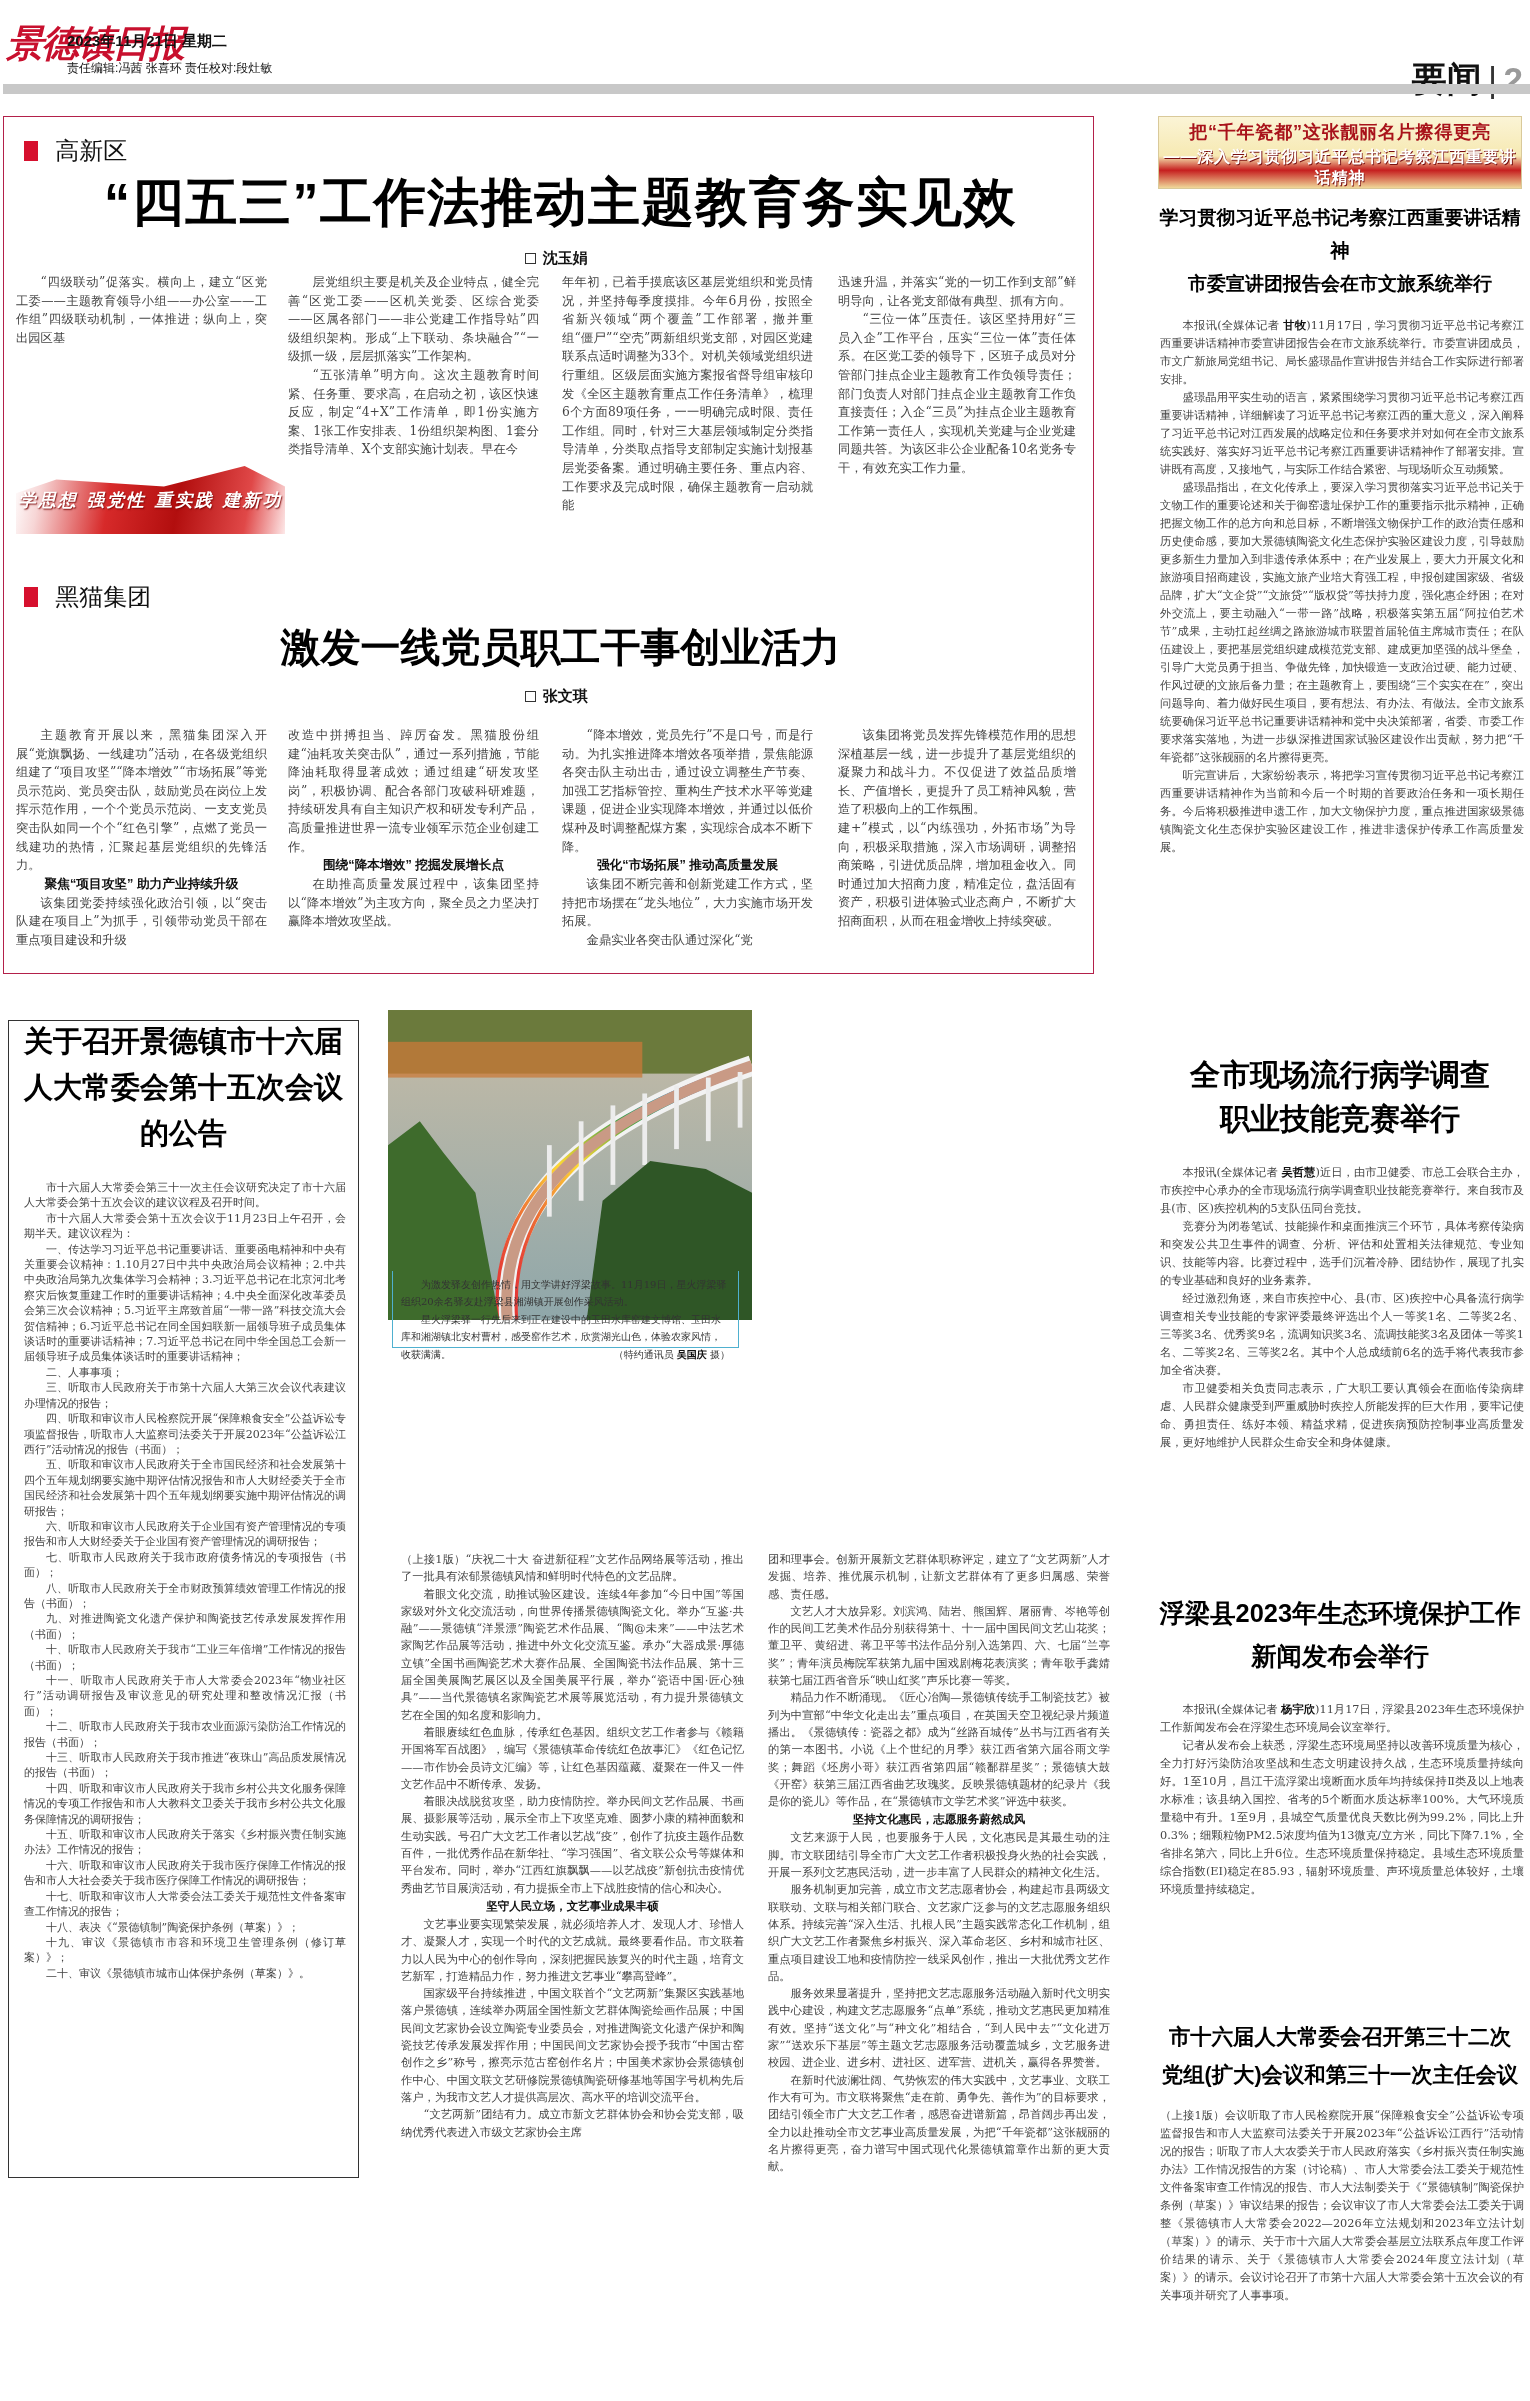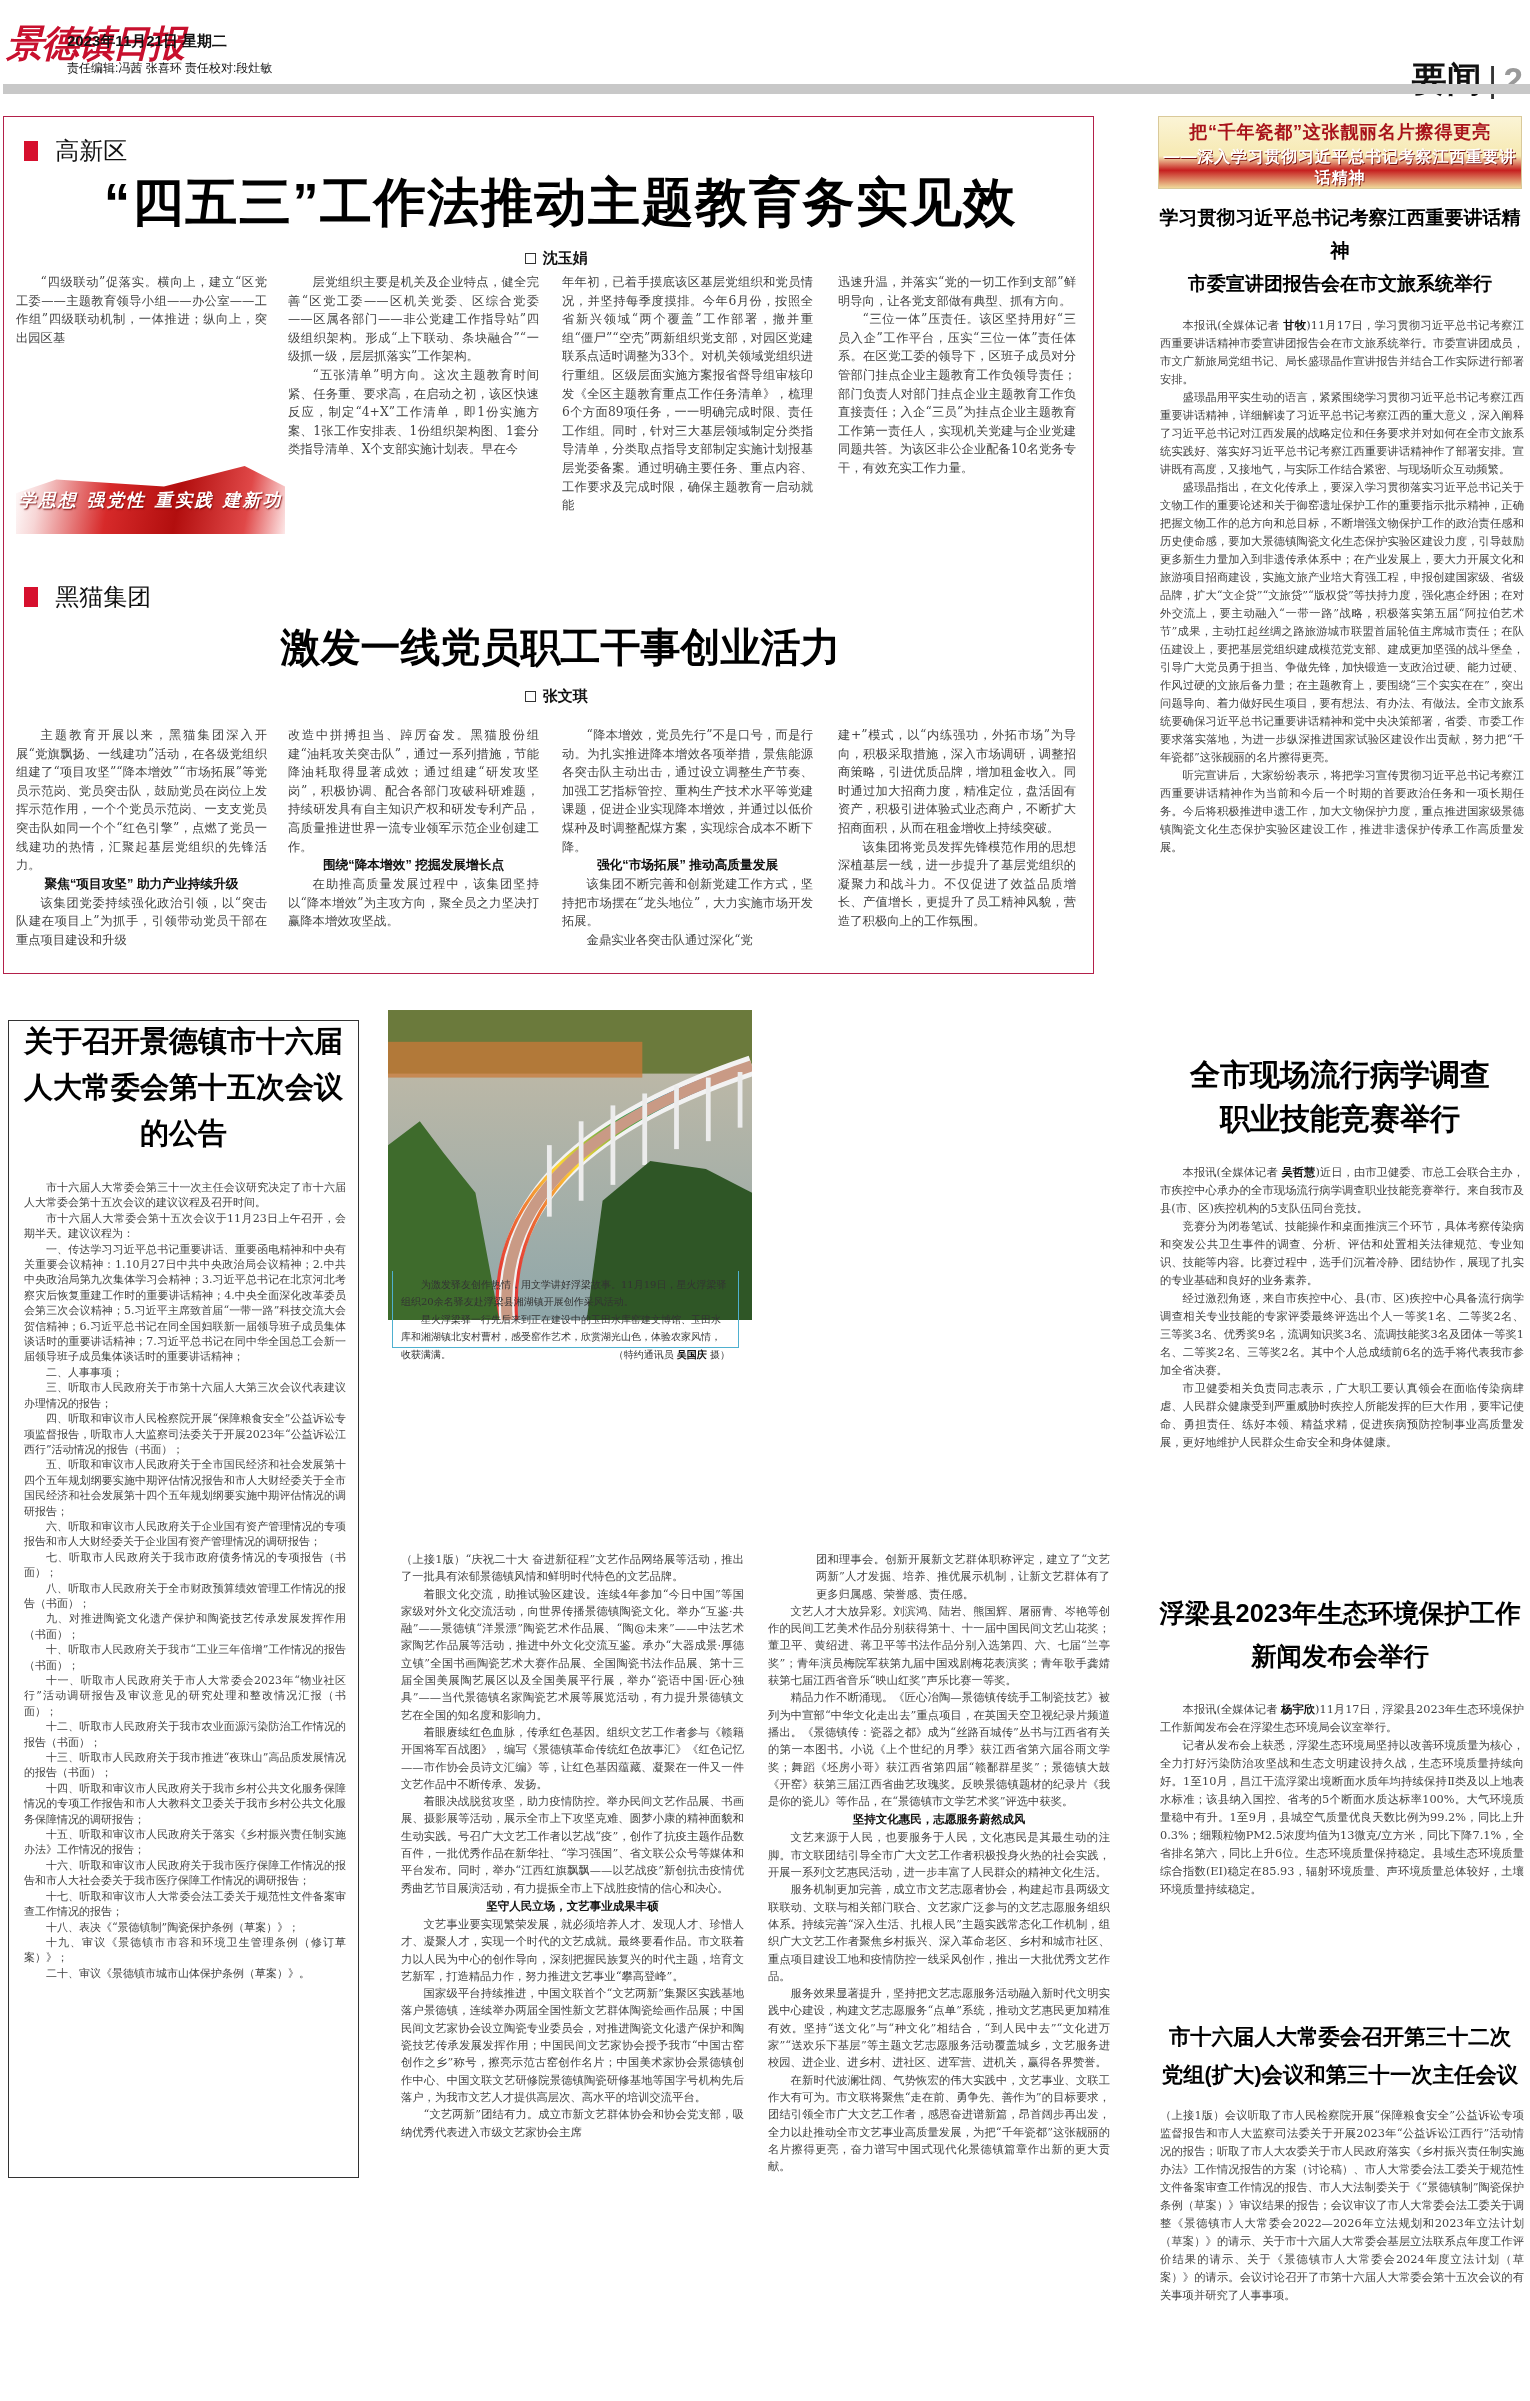--- a/index.html
+++ b/index.html
@@ -102,22 +102,22 @@
   <h4>围绕“降本增效” 挖掘发展增长点</h4>
   <p>在助推高质量发展过程中，该集团坚持以“降本增效”为主攻方向，聚全员之力坚决打赢降本增效攻坚战。</p>
 </div>
 <div class="abs col-text" style="left:562px; top:726px; width:251px;">
   <p>“降本增效，党员先行”不是口号，而是行动。为扎实推进降本增效各项举措，景焦能源各突击队主动出击，通过设立调整生产节奏、加强工艺指标管控、重构生产技术水平等党建课题，促进企业实现降本增效，并通过以低价煤种及时调整配煤方案，实现综合成本不断下降。</p>
   <h4>强化“市场拓展” 推动高质量发展</h4>
   <p>该集团不断完善和创新党建工作方式，坚持把市场摆在“龙头地位”，大力实施市场开发拓展。</p>
   <p>金鼎实业各突击队通过深化“党</p>
 </div>
 <div class="abs col-text" style="left:838px; top:726px; width:238px;">
+  <p>该集团将党员发挥先锋模范作用的思想深植基层一线，进一步提升了基层党组织的凝聚力和战斗力。不仅促进了效益品质增长、产值增长，更提升了员工精神风貌，营造了积极向上的工作氛围。</p>
   <p style="text-indent:0;">建+”模式，以“内练强功，外拓市场”为导向，积极采取措施，深入市场调研，调整招商策略，引进优质品牌，增加租金收入。同时通过加大招商力度，精准定位，盘活固有资产，积极引进体验式业态商户，不断扩大招商面积，从而在租金增收上持续突破。</p>
-  <p>该集团将党员发挥先锋模范作用的思想深植基层一线，进一步提升了基层党组织的凝聚力和战斗力。不仅促进了效益品质增长、产值增长，更提升了员工精神风貌，营造了积极向上的工作氛围。</p>
 </div>
 
 <div class="abs right-banner">
   <div class="t1">把“千年瓷都”这张靓丽名片擦得更亮</div>
   <div class="t2">——深入学习贯彻习近平总书记考察江西重要讲话精神</div>
 </div>
 
 <div class="abs news-title" style="left:1158px; top:201px; width:364px; font-size:19px; line-height:33px;">
   <div>学习贯彻习近平总书记考察江西重要讲话精神</div>
   <div>市委宣讲团报告会在市文旅系统举行</div>
@@ -232,21 +232,21 @@
   <p style="text-indent:0;">（上接1版）“庆祝二十大 奋进新征程”文艺作品网络展等活动，推出了一批具有浓郁景德镇风情和鲜明时代特色的文艺品牌。</p>
   <p>着眼文化交流，助推试验区建设。连续4年参加“今日中国”等国家级对外文化交流活动，向世界传播景德镇陶瓷文化。举办“互鉴·共融”——景德镇“洋景漂”陶瓷艺术作品展、“陶@未来”——中法艺术家陶艺作品展等活动，推进中外文化交流互鉴。承办“大器成景·厚德立镇”全国书画陶瓷艺术大赛作品展、全国陶瓷书法作品展、第十三届全国美展陶艺展区以及全国美展平行展，举办“瓷语中国·匠心独具”——当代景德镇名家陶瓷艺术展等展览活动，有力提升景德镇文艺在全国的知名度和影响力。</p>
   <p>着眼赓续红色血脉，传承红色基因。组织文艺工作者参与《赣籍开国将军百战图》，编写《景德镇革命传统红色故事汇》《红色记忆——市作协会员诗文汇编》等，让红色基因蕴藏、凝聚在一件又一件文艺作品中不断传承、发扬。</p>
   <p>着眼决战脱贫攻坚，助力疫情防控。举办民间文艺作品展、书画展、摄影展等活动，展示全市上下攻坚克难、圆梦小康的精神面貌和生动实践。号召广大文艺工作者以艺战“疫”，创作了抗疫主题作品数百件，一批优秀作品在新华社、“学习强国”、省文联公众号等媒体和平台发布。同时，举办“江西红旗飘飘——以艺战疫”新创抗击疫情优秀曲艺节目展演活动，有力提振全市上下战胜疫情的信心和决心。</p>
   <h4 style="font-size:11.5px;">坚守人民立场，文艺事业成果丰硕</h4>
   <p>文艺事业要实现繁荣发展，就必须培养人才、发现人才、珍惜人才、凝聚人才，实现一个时代的文艺成就。最终要看作品。市文联着力以人民为中心的创作导向，深刻把握民族复兴的时代主题，培育文艺新军，打造精品力作，努力推进文艺事业“攀高登峰”。</p>
   <p>国家级平台持续推进，中国文联首个“文艺两新”集聚区实践基地落户景德镇，连续举办两届全国性新文艺群体陶瓷绘画作品展；中国民间文艺家协会设立陶瓷专业委员会，对推进陶瓷文化遗产保护和陶瓷技艺传承发展发挥作用；中国民间文艺家协会授予我市“中国古窑创作之乡”称号，擦亮示范古窑创作名片；中国美术家协会景德镇创作中心、中国文联文艺研修院景德镇陶瓷研修基地等国字号机构先后落户，为我市文艺人才提供高层次、高水平的培训交流平台。</p>
   <p>“文艺两新”团结有力。成立市新文艺群体协会和协会党支部，吸纳优秀代表进入市级文艺家协会主席</p>
 </div>
 <div class="abs col-text" style="left:768px; top:1551px; width:342px; font-size:11.3px; line-height:17.3px;">
-  <p style="text-indent:0;margin-left:48px;">团和理事会。创新开展新文艺群体职称评定，建立了“文艺两新”人才发掘、培养、推优展示机制，让新文艺群体有了更多归属感、荣誉感、责任感。</p>
+  <p style="text-indent:0;">团和理事会。创新开展新文艺群体职称评定，建立了“文艺两新”人才发掘、培养、推优展示机制，让新文艺群体有了更多归属感、荣誉感、责任感。</p>
   <p>文艺人才大放异彩。刘滨鸿、陆岩、熊国辉、屠丽青、岑艳等创作的民间工艺美术作品分别获得第十、十一届中国民间文艺山花奖；董卫平、黄绍进、蒋卫平等书法作品分别入选第四、六、七届“兰亭奖”；青年演员梅院军获第九届中国戏剧梅花表演奖；青年歌手龚婧获第七届江西省音乐“映山红奖”声乐比赛一等奖。</p>
   <p>精品力作不断涌现。《匠心冶陶—景德镇传统手工制瓷技艺》被列为中宣部“中华文化走出去”重点项目，在英国天空卫视纪录片频道播出。《景德镇传：瓷器之都》成为“丝路百城传”丛书与江西省有关的第一本图书。小说《上个世纪的月季》获江西省第六届谷雨文学奖；舞蹈《坯房小哥》获江西省第四届“赣鄱群星奖”；景德镇大鼓《开窑》获第三届江西省曲艺玫瑰奖。反映景德镇题材的纪录片《我是你的瓷儿》等作品，在“景德镇市文学艺术奖”评选中获奖。</p>
   <h4 style="font-size:11.5px;">坚持文化惠民，志愿服务蔚然成风</h4>
   <p>文艺来源于人民，也要服务于人民，文化惠民是其最生动的注脚。市文联团结引导全市广大文艺工作者积极投身火热的社会实践，开展一系列文艺惠民活动，进一步丰富了人民群众的精神文化生活。</p>
   <p>服务机制更加完善，成立市文艺志愿者协会，构建起市县两级文联联动、文联与相关部门联合、文艺家广泛参与的文艺志愿服务组织体系。持续完善“深入生活、扎根人民”主题实践常态化工作机制，组织广大文艺工作者聚焦乡村振兴、深入革命老区、乡村和城市社区、重点项目建设工地和疫情防控一线采风创作，推出一大批优秀文艺作品。</p>
   <p>服务效果显著提升，坚持把文艺志愿服务活动融入新时代文明实践中心建设，构建文艺志愿服务“点单”系统，推动文艺惠民更加精准有效。坚持“送文化”与“种文化”相结合，“到人民中去”“文化进万家”“送欢乐下基层”等主题文艺志愿服务活动覆盖城乡，文艺服务进校园、进企业、进乡村、进社区、进军营、进机关，赢得各界赞誉。</p>
   <p>在新时代波澜壮阔、气势恢宏的伟大实践中，文艺事业、文联工作大有可为。市文联将聚焦“走在前、勇争先、善作为”的目标要求，团结引领全市广大文艺工作者，感恩奋进谱新篇，昂首阔步再出发，全力以赴推动全市文艺事业高质量发展，为把“千年瓷都”这张靓丽的名片擦得更亮，奋力谱写中国式现代化景德镇篇章作出新的更大贡献。</p>
 </div>
 
 

